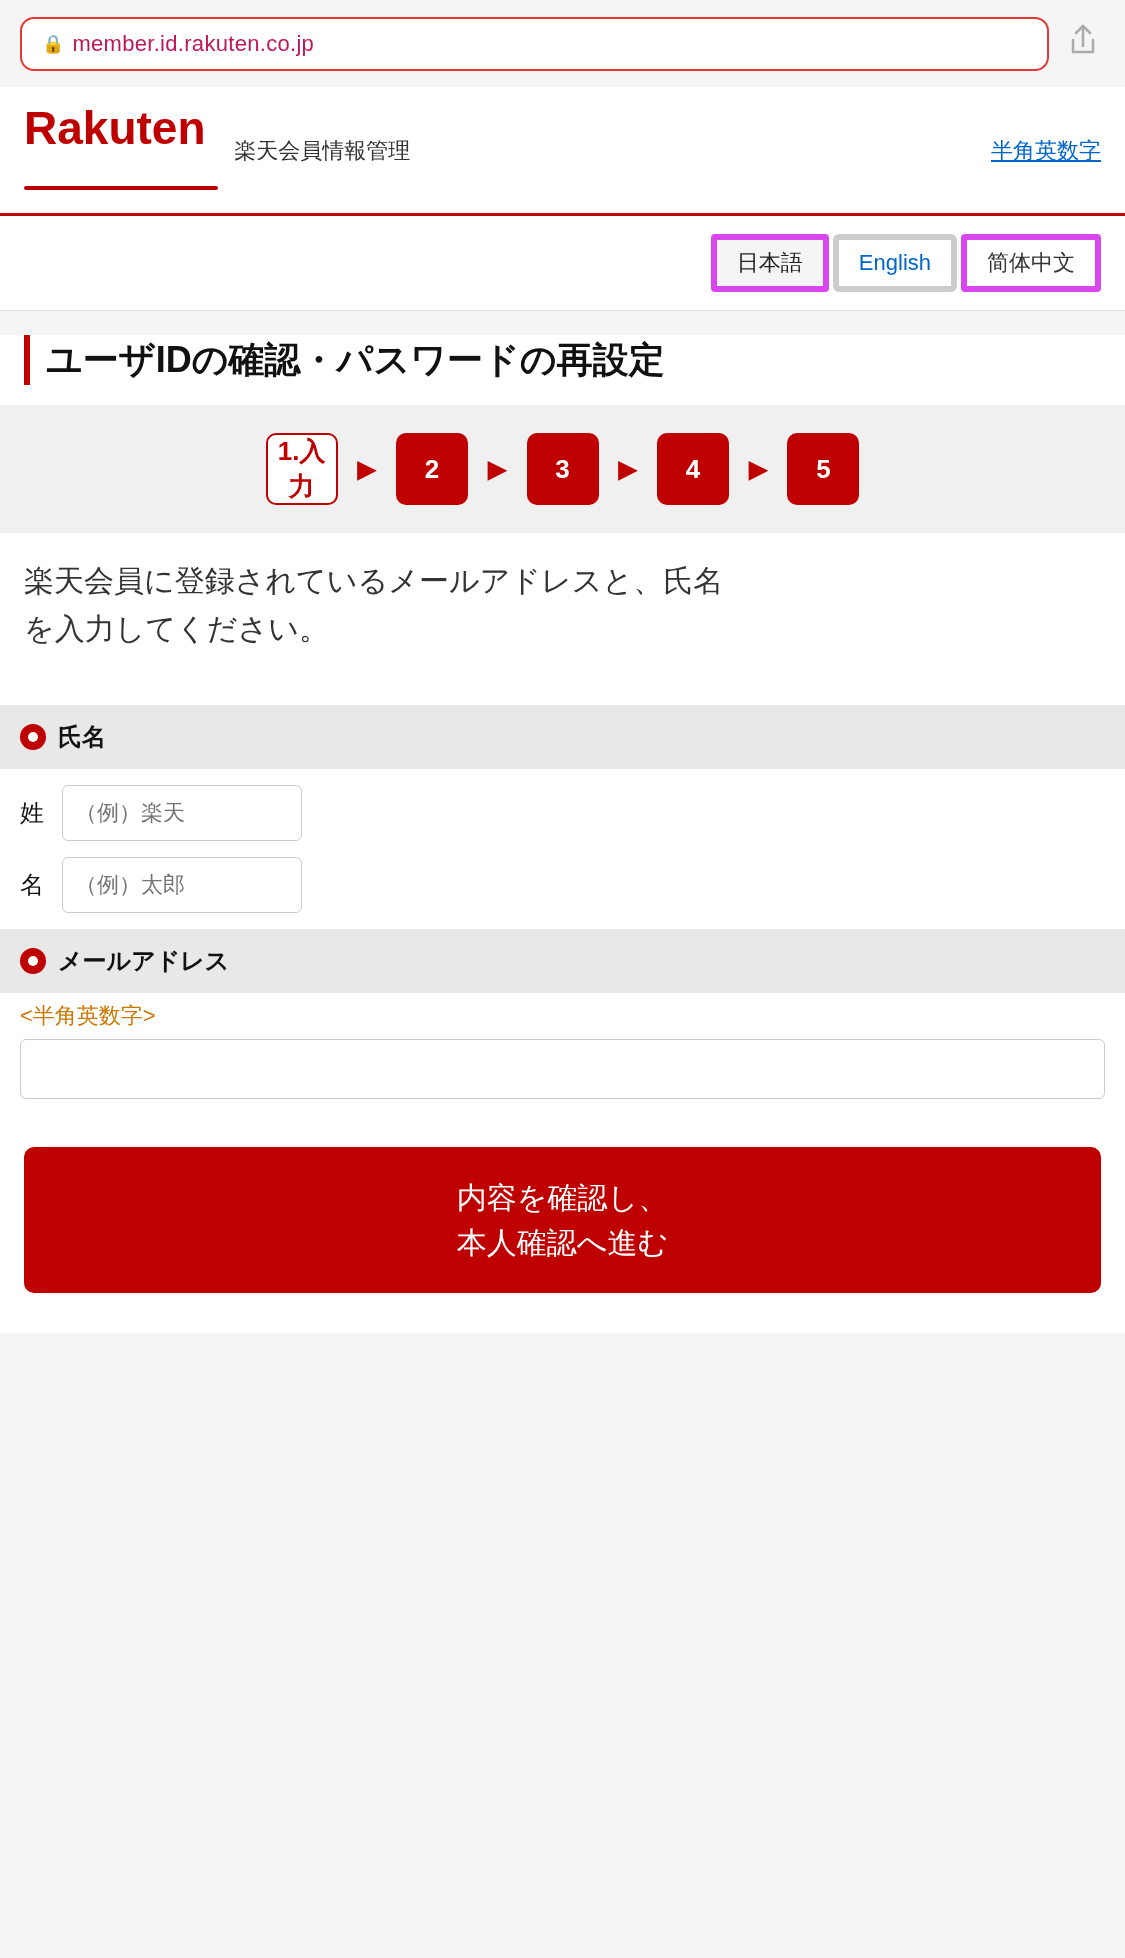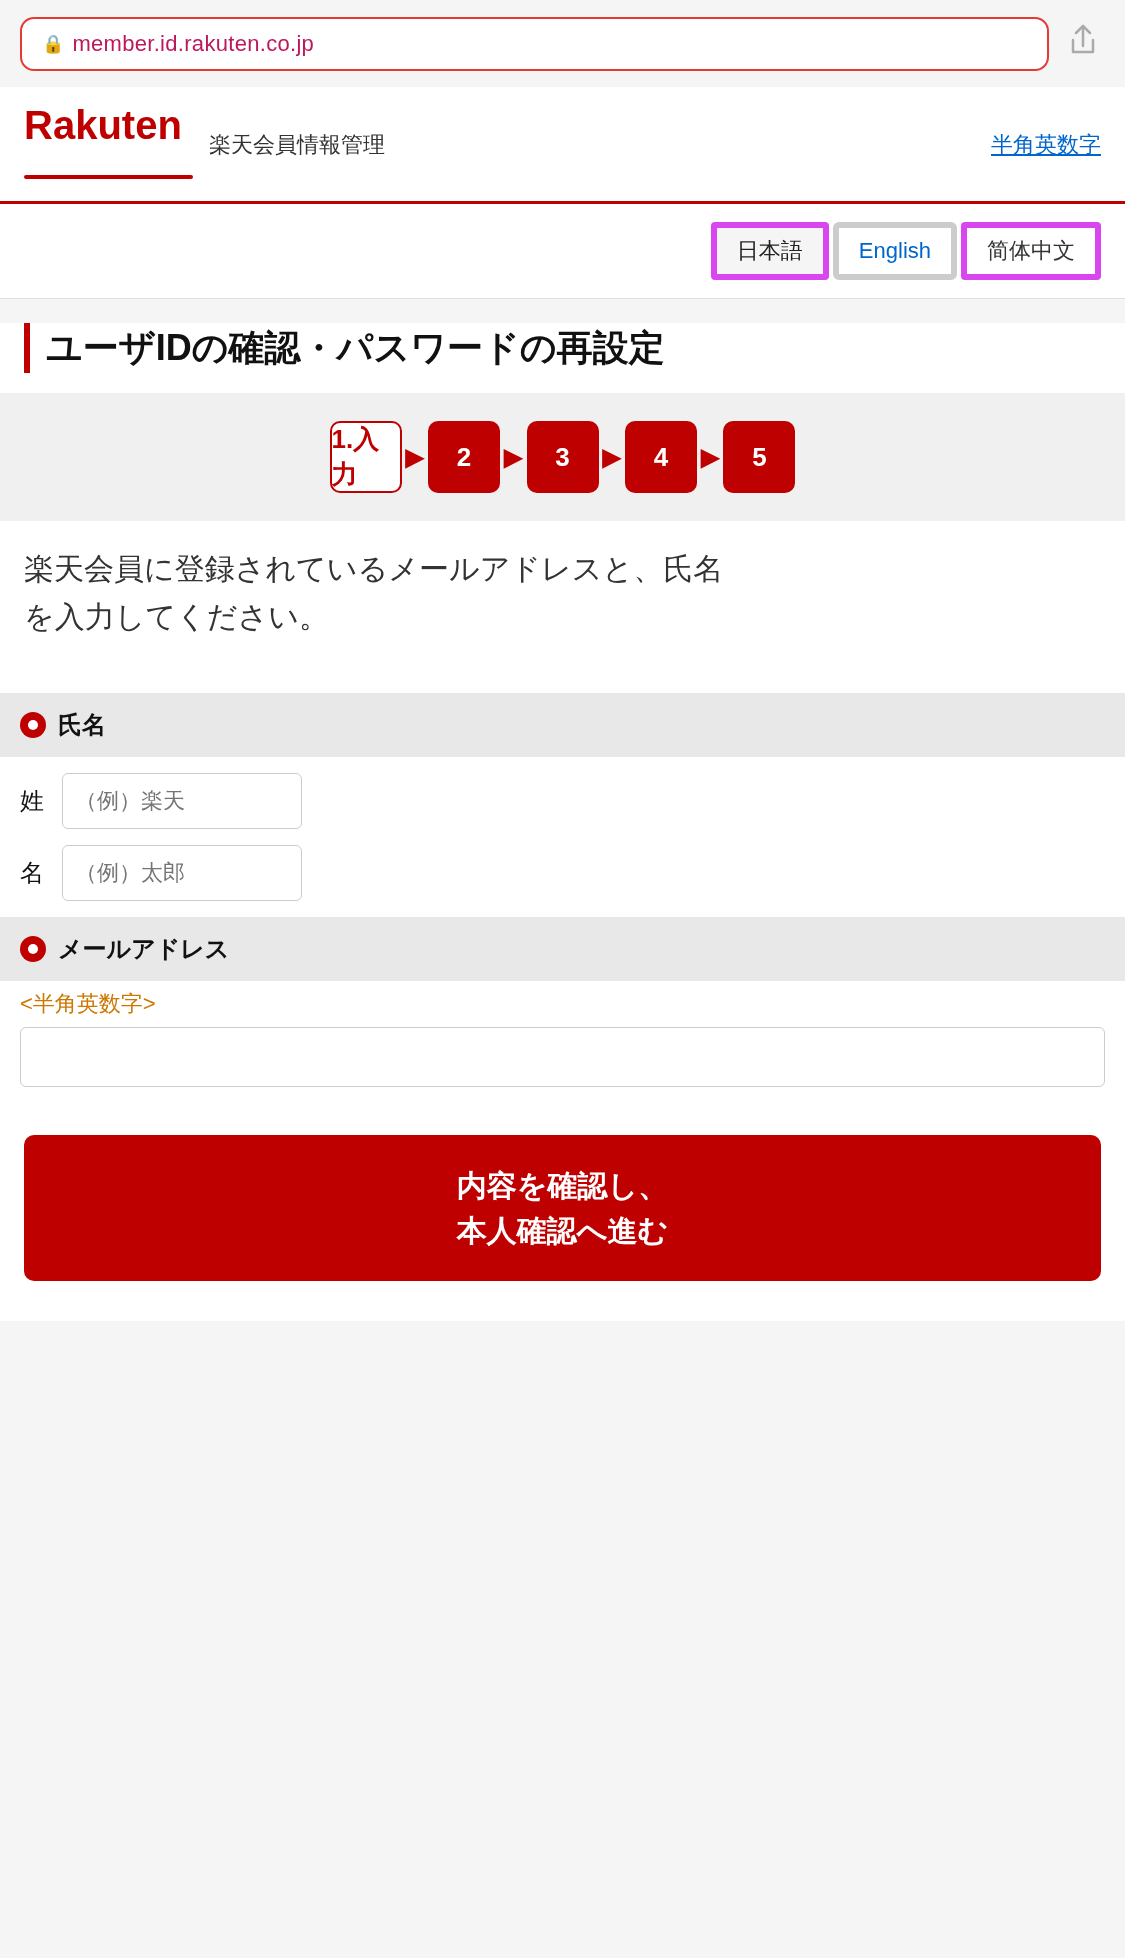--- a/index.html
+++ b/index.html
@@ -76,21 +76,21 @@
       padding-bottom: 16px;
     }
 
     .header-left {
       display: flex;
       align-items: center;
       gap: 16px;
     }
 
     .rakuten-logo {
-      font-size: 40px;
+      font-size: 46px;
       font-weight: bold;
       color: #bf0000;
       font-family: Arial, sans-serif;
       line-height: 1;
     }
 
     .rakuten-logo span {
       display: inline-block;
       position: relative;
     }
@@ -168,21 +168,22 @@
       font-size: 36px;
       font-weight: bold;
       color: #111;
       line-height: 1.4;
     }
 
     .steps-container {
       display: flex;
       align-items: center;
       justify-content: center;
-      gap: 0;
+      gap: 16px;
+      text-align: center;
     }
 
     .step {
       width: 72px;
       height: 72px;
       border-radius: 10px;
       background: #bf0000;
       color: white;
       display: flex;
       align-items: center;
@@ -326,21 +327,21 @@
     }
 
     .submit-btn {
       width: 100%;
       background: #bf0000;
       color: white;
       border: none;
       border-radius: 10px;
       padding: 28px 20px;
       font-size: 30px;
-      font-weight: bold;
+      font-weight: normal;
       cursor: pointer;
       line-height: 1.5;
       text-align: center;
     }
 
     .gray-bg-section {
       background: #f0f0f0;
     }
   </style>
 </head>

